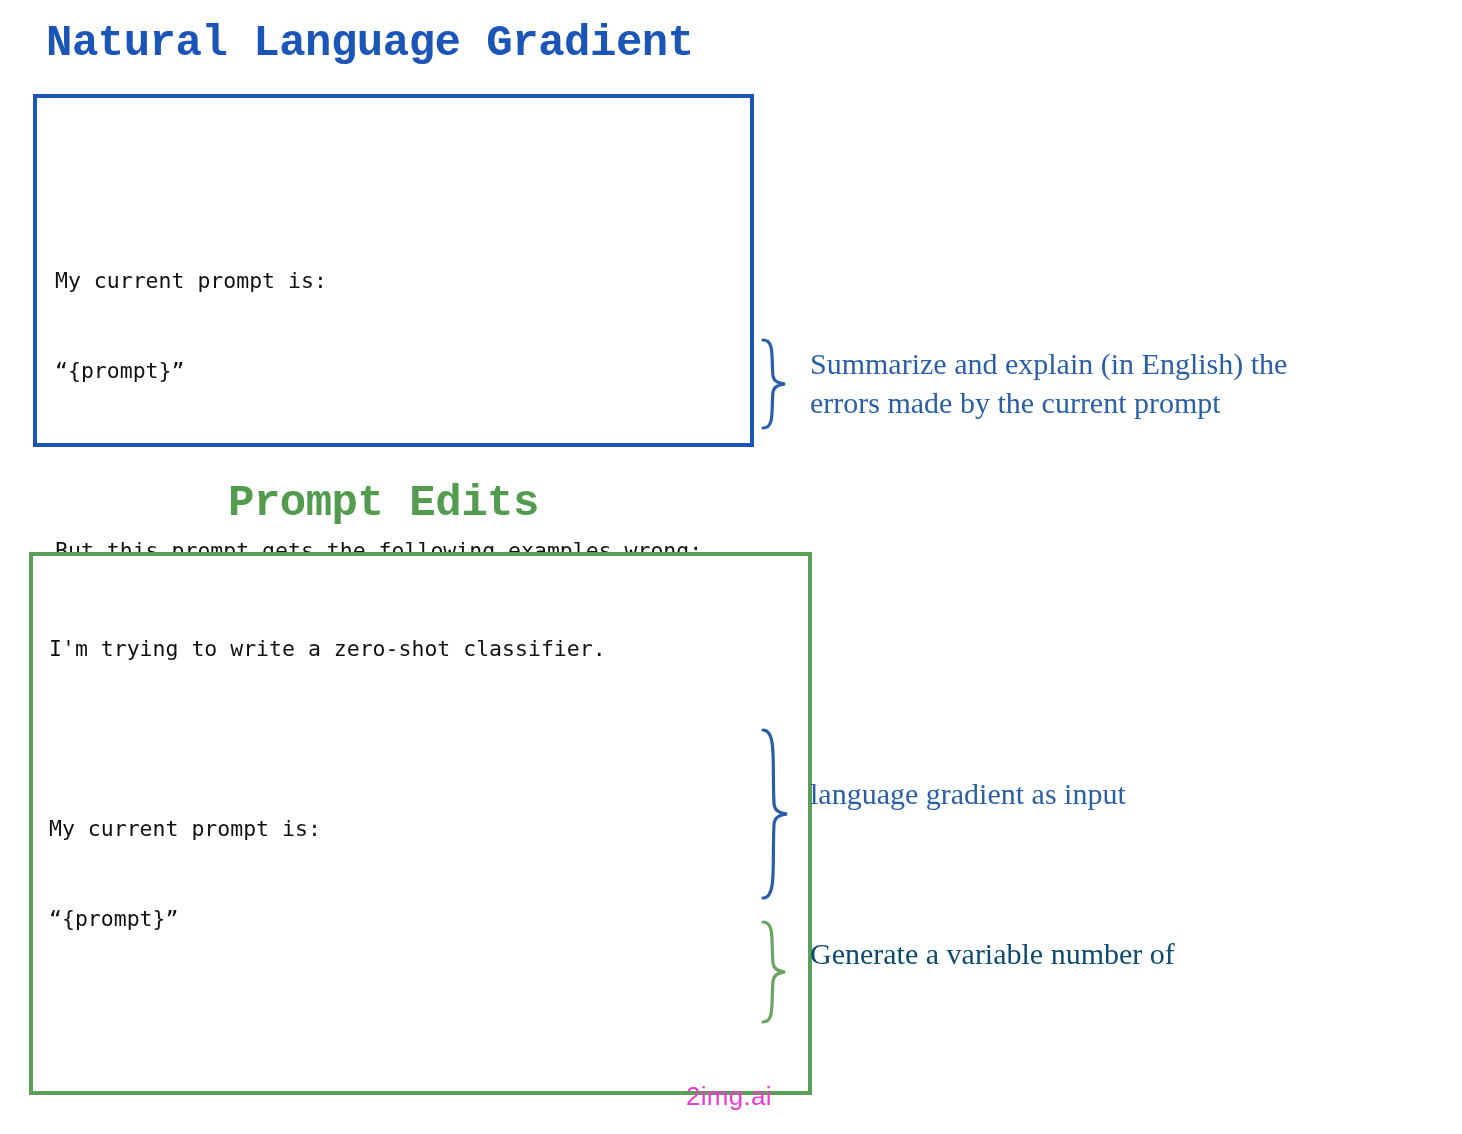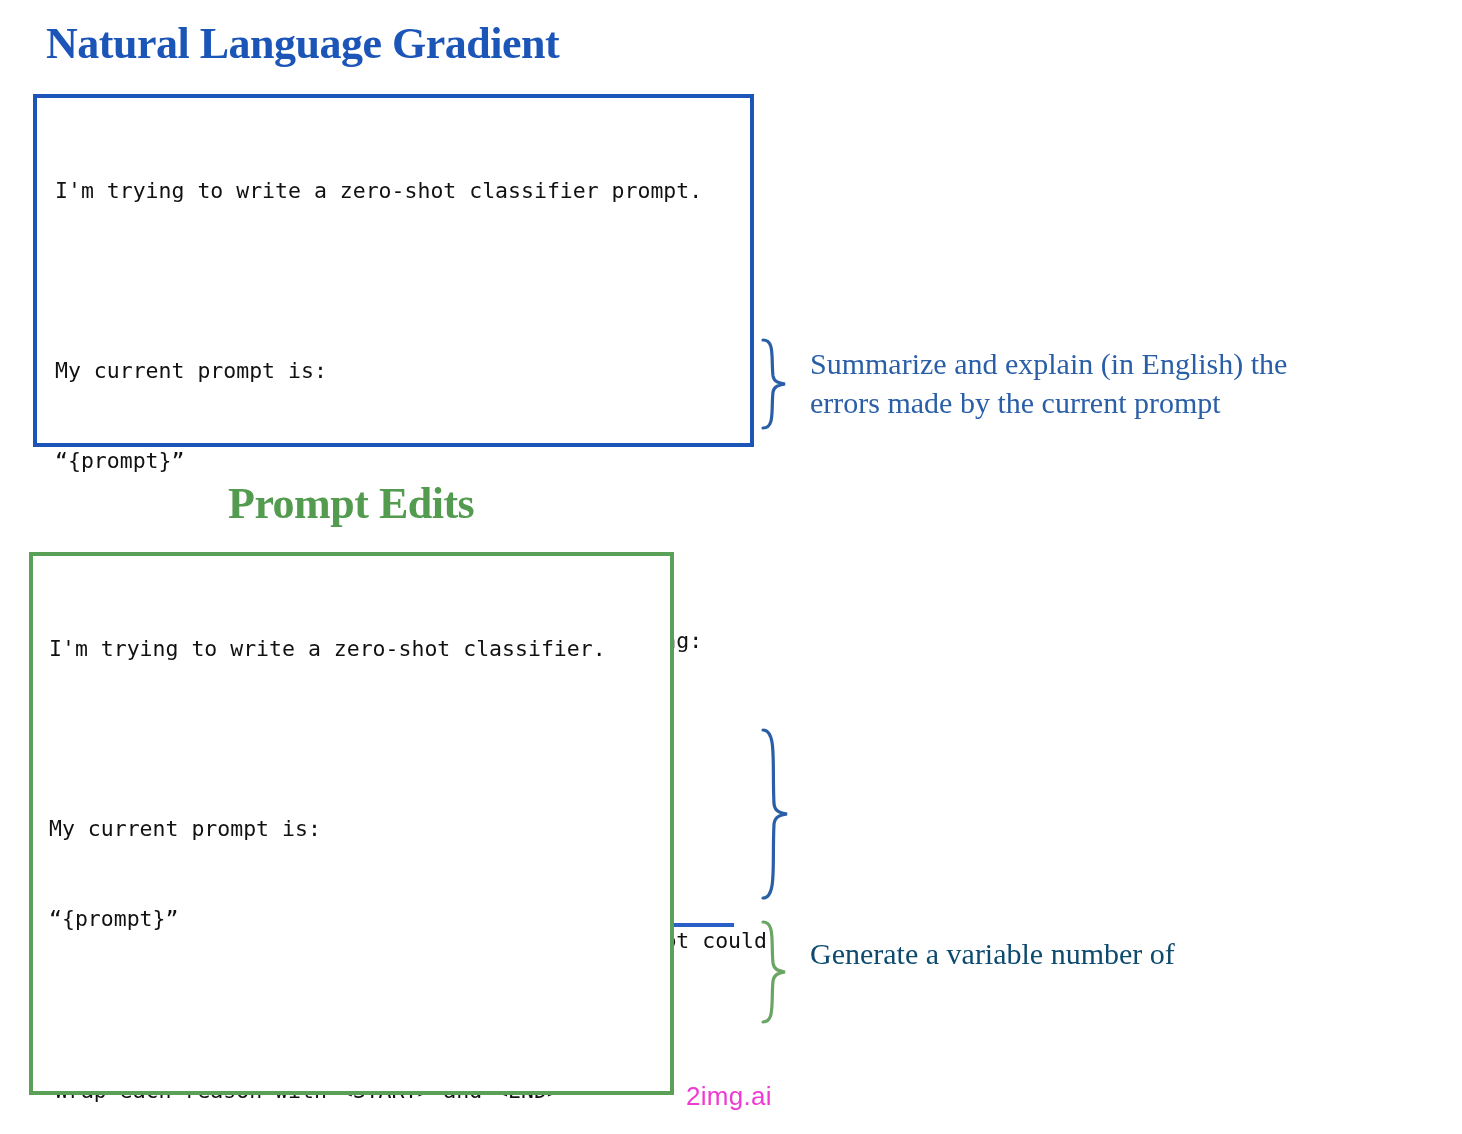--- a/index.html
+++ b/index.html
@@ -11,21 +11,21 @@
     width: 1462px;
     height: 1134px;
     position: relative;
     font-family: "Liberation Sans", sans-serif;
     overflow: hidden;
   }
 
   
   .section-title {
     position: absolute;
-    font-family: Liberation Serif, serif;
+    font-family: Liberation Mono, monospace;
     font-weight: bold;
     font-size: 44px;
     letter-spacing: -0.5px;
     white-space: nowrap;
     text-align: center;
   }
   #title-gradient {
     left: 46px;
     top: 18px;
     color: #1c55b8;
@@ -46,21 +46,21 @@
   #box-gradient {
     left: 33px;
     top: 94px;
     width: 721px;
     height: 353px;
     border: 4px solid #1c55b8;
   }
   #box-edits {
     left: 29px;
     top: 552px;
-    width: 645px;
+    width: 783px;
     height: 543px;
     border: 4px solid #5ba057;
     padding-left: 16px;
   }
 
   .mono-block {
     font-family: "DejaVu Sans Mono", monospace;
     font-size: 21.5px;
     line-height: 30px;
     color: #111111;
@@ -112,21 +112,20 @@
     letter-spacing: 0.3px;
   }
 </style>
 </head>
 <body>
 
 <div class="section-title" id="title-gradient">Natural Language Gradient</div>
 
 <div class="prompt-box" id="box-gradient">
   <div class="mono-block">
-    <span class="mono-line">I'm trying to write a zero-shot classifier prompt.</span>
     <span class="mono-line blank-line"></span>
     <span class="mono-line">My current prompt is:</span>
     <span class="mono-line">“{prompt}”</span>
     <span class="mono-line blank-line"></span>
     <span class="mono-line">But this prompt gets the following examples wrong:</span>
     <span class="mono-line">{error_string}</span>
     <span class="mono-line blank-line"></span>
     <span class="mono-line">
       <span>give {num_feedbacks} reasons why the prompt could</span>
       <span class="ul ul-blue" style="width:679px;"></span>
@@ -166,20 +165,21 @@
     
     
     
   </div>
 </div>
 
 <svg class="brace" style="left:757px; top:726px;" width="38" height="176" viewBox="0 0 38 176">
   <path d="M6 4 C20 4 15 38 17 78 C18 86 24 87 30 88 C24 89 18 90 17 98 C15 138 20 172 6 172" fill="none" stroke="#2a5fa8" stroke-width="3.2" stroke-linecap="round"></path>
 </svg>
 <div class="annotation anno-blue" style="left:810px; top:774px;">
+  <div>language gradient as input</div>
 </div>
 
 <svg class="brace" style="left:757px; top:918px;" width="36" height="108" viewBox="0 0 36 108">
   <path d="M6 4 C18 4 14 24 16 45 C17 52 22 53 28 54 C22 55 17 56 16 63 C14 84 18 104 6 104" fill="none" stroke="#6ba565" stroke-width="3.2" stroke-linecap="round"></path>
 </svg>
 <div class="annotation anno-green" style="left:810px; top:934px;">
   <div>Generate a variable number of</div>
 </div>
 
 <div id="watermark">2img.ai</div>

